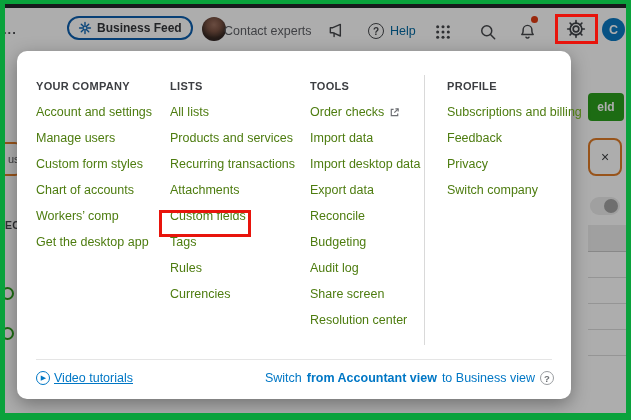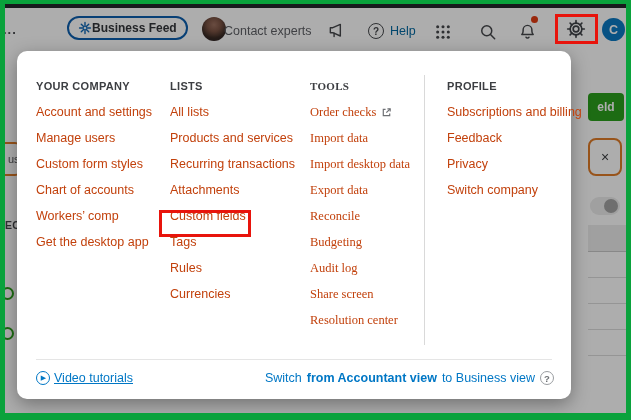--- a/index.html
+++ b/index.html
@@ -9,21 +9,21 @@
   .page{position:absolute;inset:0;background:#fff;}
 
   
   .top-strip{position:absolute;left:0;top:0;right:0;height:4px;background:#24272b;}
 
   
   .topnav{position:absolute;left:0;top:4px;right:0;height:43px;background:#fff;}
   .nav-abs{position:absolute;}
   .ellipsis-frag{left:-2px;top:18px;font-size:13px;font-weight:700;color:#4a4c50;letter-spacing:1px;}
   .bf-pill{left:62px;top:12px;height:24px;box-sizing:border-box;border:2px solid #0d5fae;
-           border-radius:15px;display:flex;align-items:center;padding:0 9px;background:#fff;}
+           border-radius:15px;display:flex;align-items:center;gap:5px;padding:0 9px;background:#fff;}
   .bf-label{font-size:12px;font-weight:600;color:#33353a;white-space:nowrap;}
   .avatar-photo{left:197px;top:13px;width:24px;height:24px;border-radius:50%;
       background:radial-gradient(circle at 50% 32%,#9c7160 0%,#7a5243 34%,#3a2b25 66%,#262026 100%);}
   .contact-label{left:219px;top:20px;font-size:12.5px;color:#5f6166;white-space:nowrap;}
   .icon-slot{display:flex;align-items:center;justify-content:center;}
   .megaphone{left:322px;top:17px;}
   .help-circle{left:363px;top:19px;width:16px;height:16px;box-sizing:border-box;border:1.6px solid #46484c;
                border-radius:50%;display:flex;align-items:center;justify-content:center;
                font-size:10px;font-weight:700;color:#46484c;}
   .help-label{left:385px;top:20px;font-size:12.5px;color:#0369a1;}
@@ -57,23 +57,23 @@
   .rl1{top:273px;} .rl2{top:299px;} .rl3{top:325px;} .rl4{top:351px;}
 
   
   .dim-overlay{position:absolute;inset:0;background:rgba(0,0,0,0.32);z-index:5;}
 
   
   .menu-panel{position:absolute;left:12px;top:47px;width:554px;height:348px;background:#fff;
               border-radius:10px;box-shadow:0 5px 18px rgba(0,0,0,0.35);z-index:10;}
   .col{position:absolute;top:29px;}
   .col:nth-child(1){left:19px;} .col:nth-child(2){left:153px;}
-  .col:nth-child(3){left:293px;font-family:Liberation Serif, serif;} .col:nth-child(4){left:430px;}
+  .col:nth-child(3){left:293px;} .col:nth-child(4){left:430px;}
   .col-title{height:19px;font-size:11px;font-weight:700;color:#3c3e42;letter-spacing:.3px;white-space:nowrap;}
-  .menu-item{height:26px;display:flex;align-items:center;gap:5px;font-size:12.5px;color:#c2410c;
+  .menu-item{height:26px;display:flex;align-items:center;gap:5px;font-size:12.5px;color:#4d7c0f;
              white-space:nowrap;cursor:pointer;}
   .v-divider{position:absolute;left:407px;top:24px;width:1px;height:270px;background:#d9d9d9;}
   .footer-divider{position:absolute;left:19px;right:19px;top:308px;height:1px;background:#e5e5e5;}
   .panel-footer{position:absolute;left:19px;right:17px;top:315px;height:24px;display:flex;
                 justify-content:space-between;align-items:center;}
   .video-link{display:flex;align-items:center;gap:4px;color:#0077C5;font-size:12.5px;cursor:pointer;}
   .video-link .lbl{text-decoration:underline;}
   .play-circle{width:14px;height:14px;box-sizing:border-box;border:1.5px solid #0077C5;border-radius:50%;
                display:flex;align-items:center;justify-content:center;font-size:7px;color:#0077C5;padding-left:1px;}
   .switch-row{display:flex;align-items:center;gap:5px;font-size:12.5px;color:#0077C5;}

